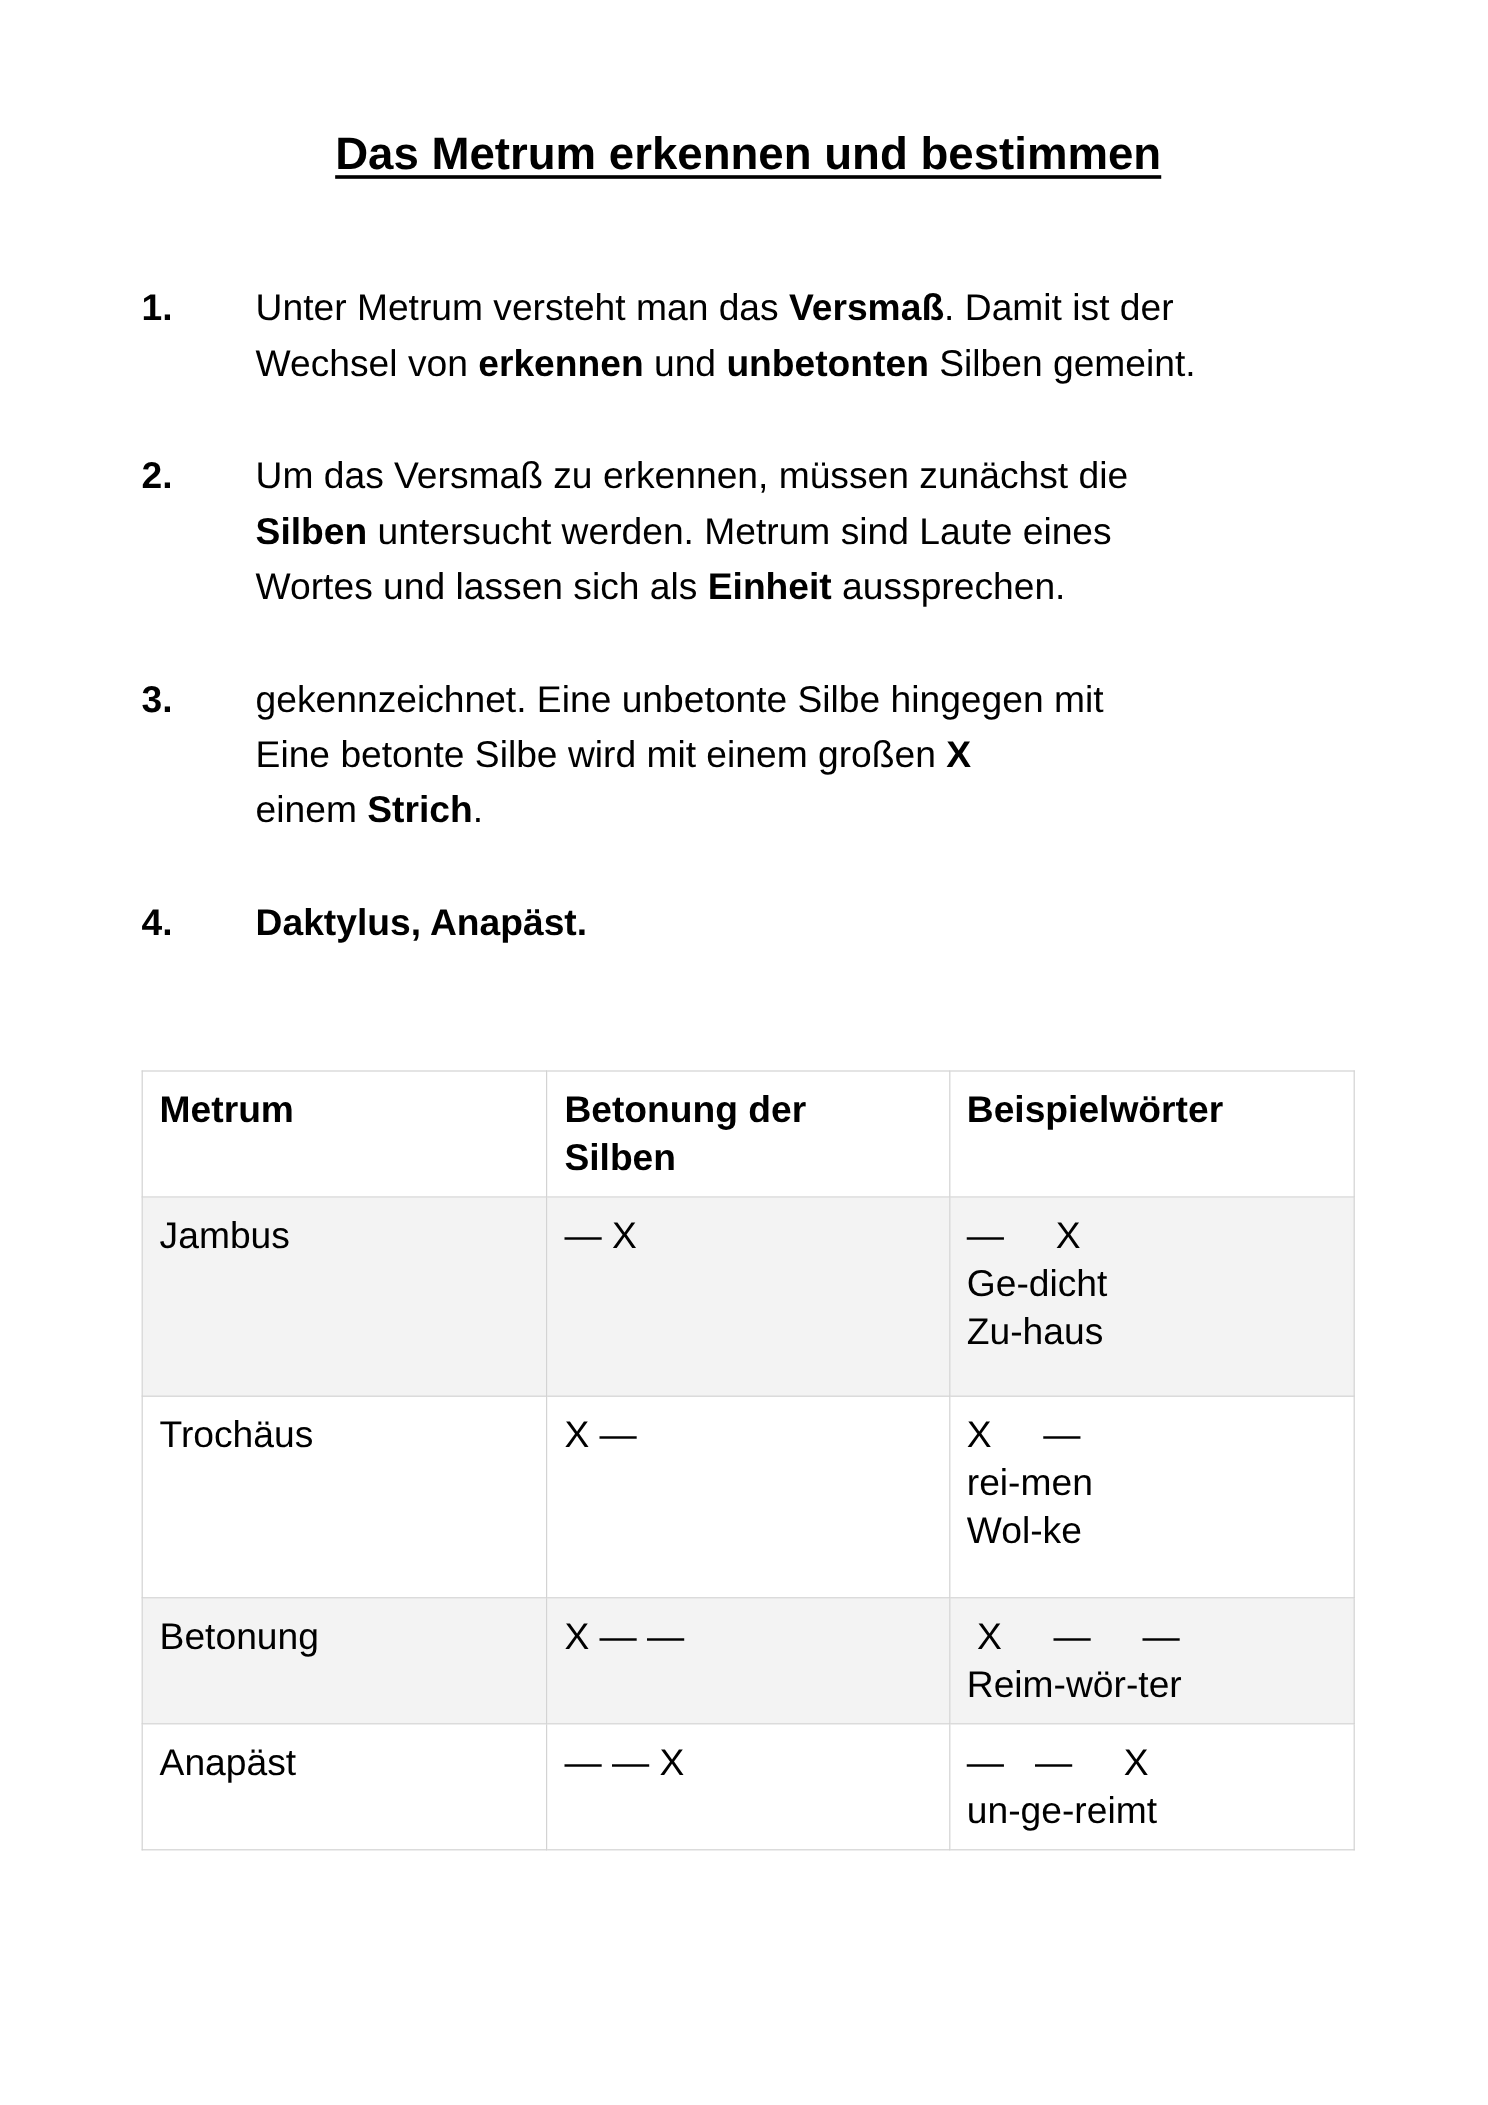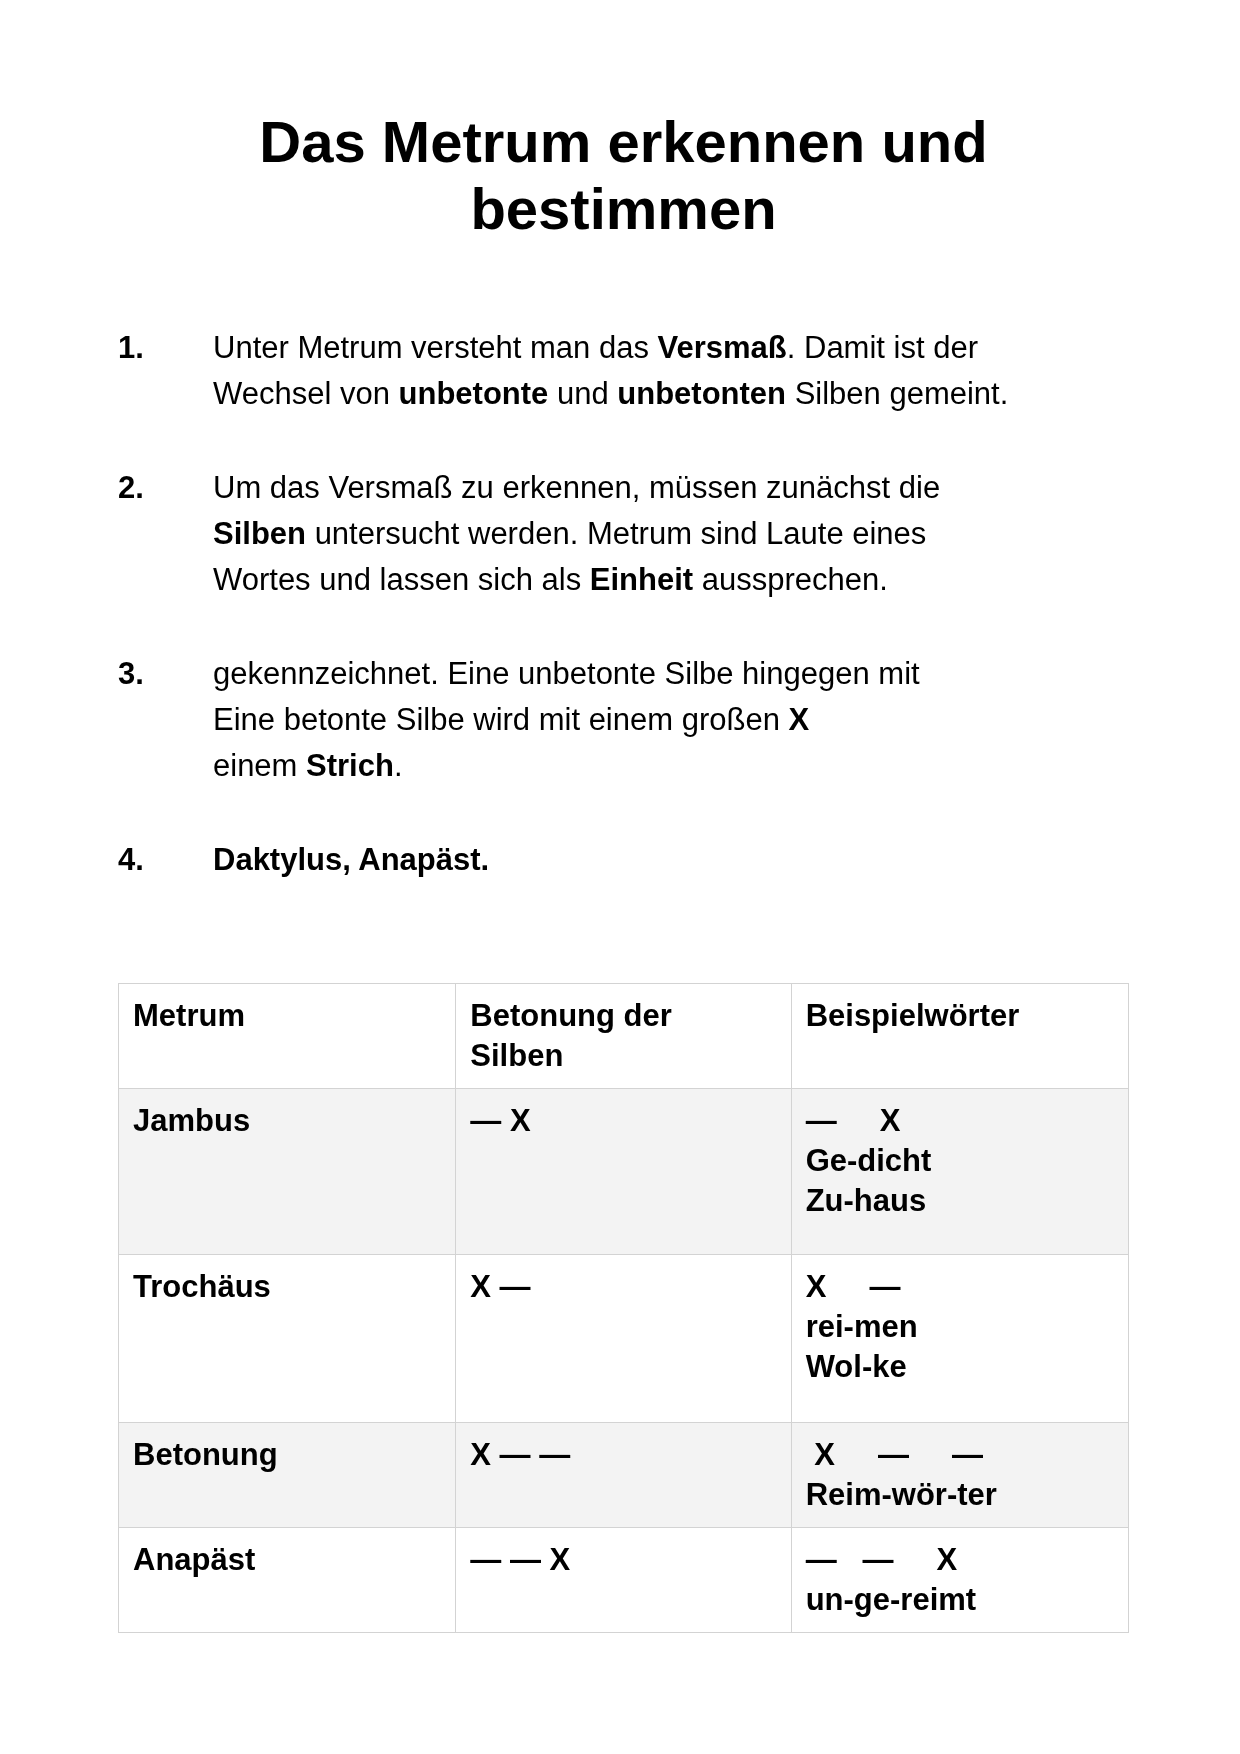--- a/index.html
+++ b/index.html
@@ -12,23 +12,24 @@
     overflow: hidden;
   }
   .page {
     box-sizing: border-box;
     width: 1240px;
     height: 1754px;
     padding: 108px 111px 0 118px;
   }
   .title {
     margin: 0 0 83px 0;
-    font-size: 58px;
+    font-size: 38px;
     font-weight: bold;
     text-align: center;
+    text-decoration: underline;
     text-decoration-thickness: 3px;
     text-underline-offset: 5px;
   }
   .list { }
   .item {
     display: flex;
     font-size: 31px;
     line-height: 46px;
   }
   .item + .item { margin-top: 48px; }
@@ -54,42 +55,42 @@
     vertical-align: top;
     text-align: left;
     padding: 12px 14px;
     line-height: 40px;
     overflow: hidden;
   }
   table.metrum th {
     font-weight: bold;
     white-space: pre-wrap;
   }
-  table.metrum td { font-weight: bold; }
+  table.metrum td { font-weight: normal; }
   td.pre { white-space: pre-wrap; }
   thead tr { height: 95px; }
   tbody tr:nth-child(1) { height: 166px; }
   tbody tr:nth-child(2) { height: 168px; }
   tbody tr:nth-child(3) { height: 92px; }
   tbody tr:nth-child(4) { height: 91px; }
   tbody tr.shaded { background: #f3f3f3; }
 </style>
 </head>
 <body>
 
 <div class="page">
 
   <h1 class="title">Das Metrum erkennen und bestimmen</h1>
 
   <div class="list">
       <div class="item">
         <div class="num">1.</div>
         <div class="lines">
           <div class="line"><span>Unter Metrum versteht man das </span><b>Versmaß</b><span>. Damit ist der</span></div>
-          <div class="line"><span>Wechsel von </span><b>unbetonte</b><span> und </span><b>unbetonten</b><span> Silben gemeint.</span></div>
+          <div class="line"><span>Wechsel von </span><b>erkennen</b><span> und </span><b>unbetonten</b><span> Silben gemeint.</span></div>
         </div>
       </div>
       <div class="item">
         <div class="num">2.</div>
         <div class="lines">
           <div class="line"><span>Um das Versmaß zu erkennen, müssen zunächst die</span></div>
           <div class="line"><b>Silben</b><span> untersucht werden. Metrum sind Laute eines</span></div>
           <div class="line"><span>Wortes und lassen sich als </span><b>Einheit</b><span> aussprechen.</span></div>
         </div>
       </div>

